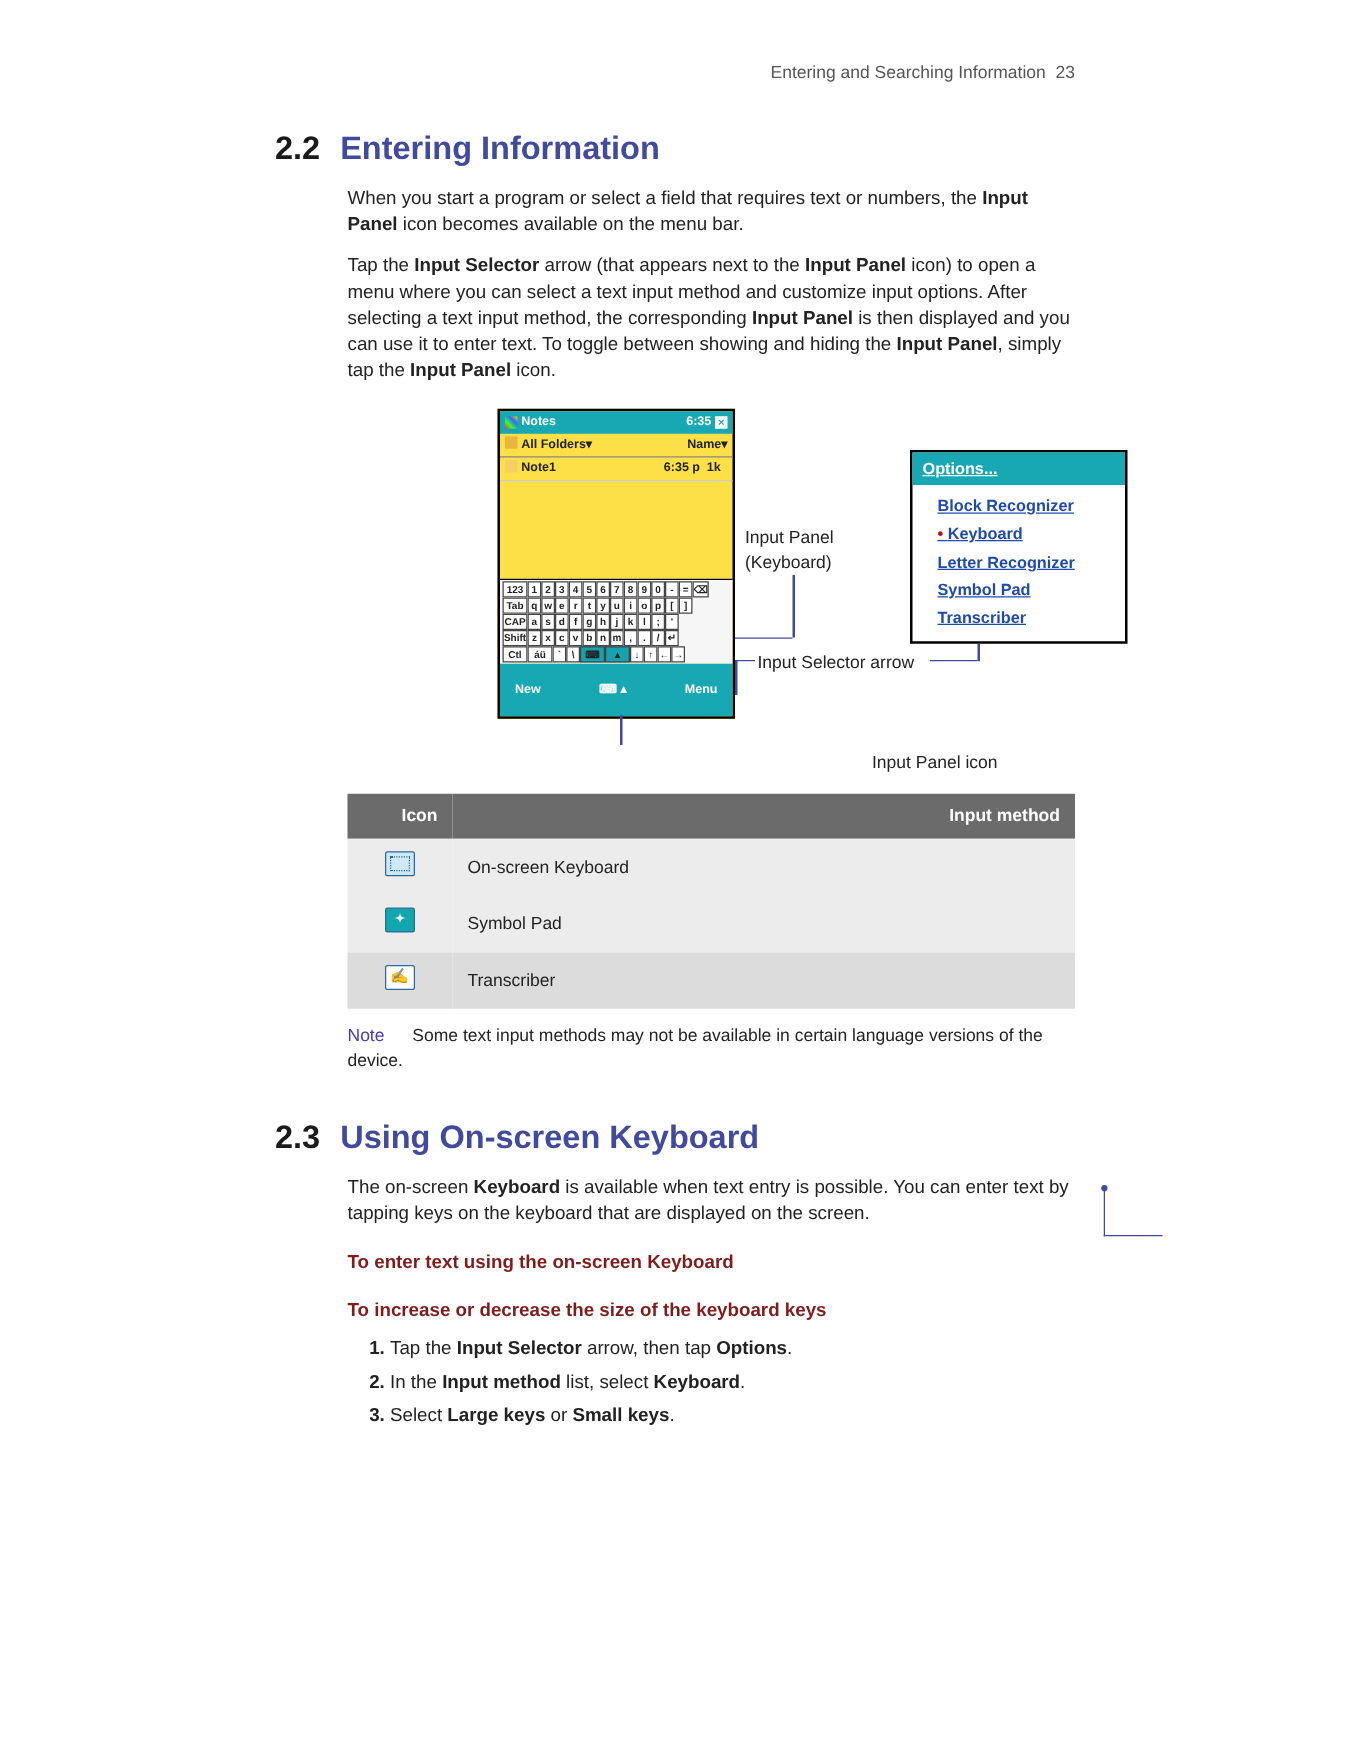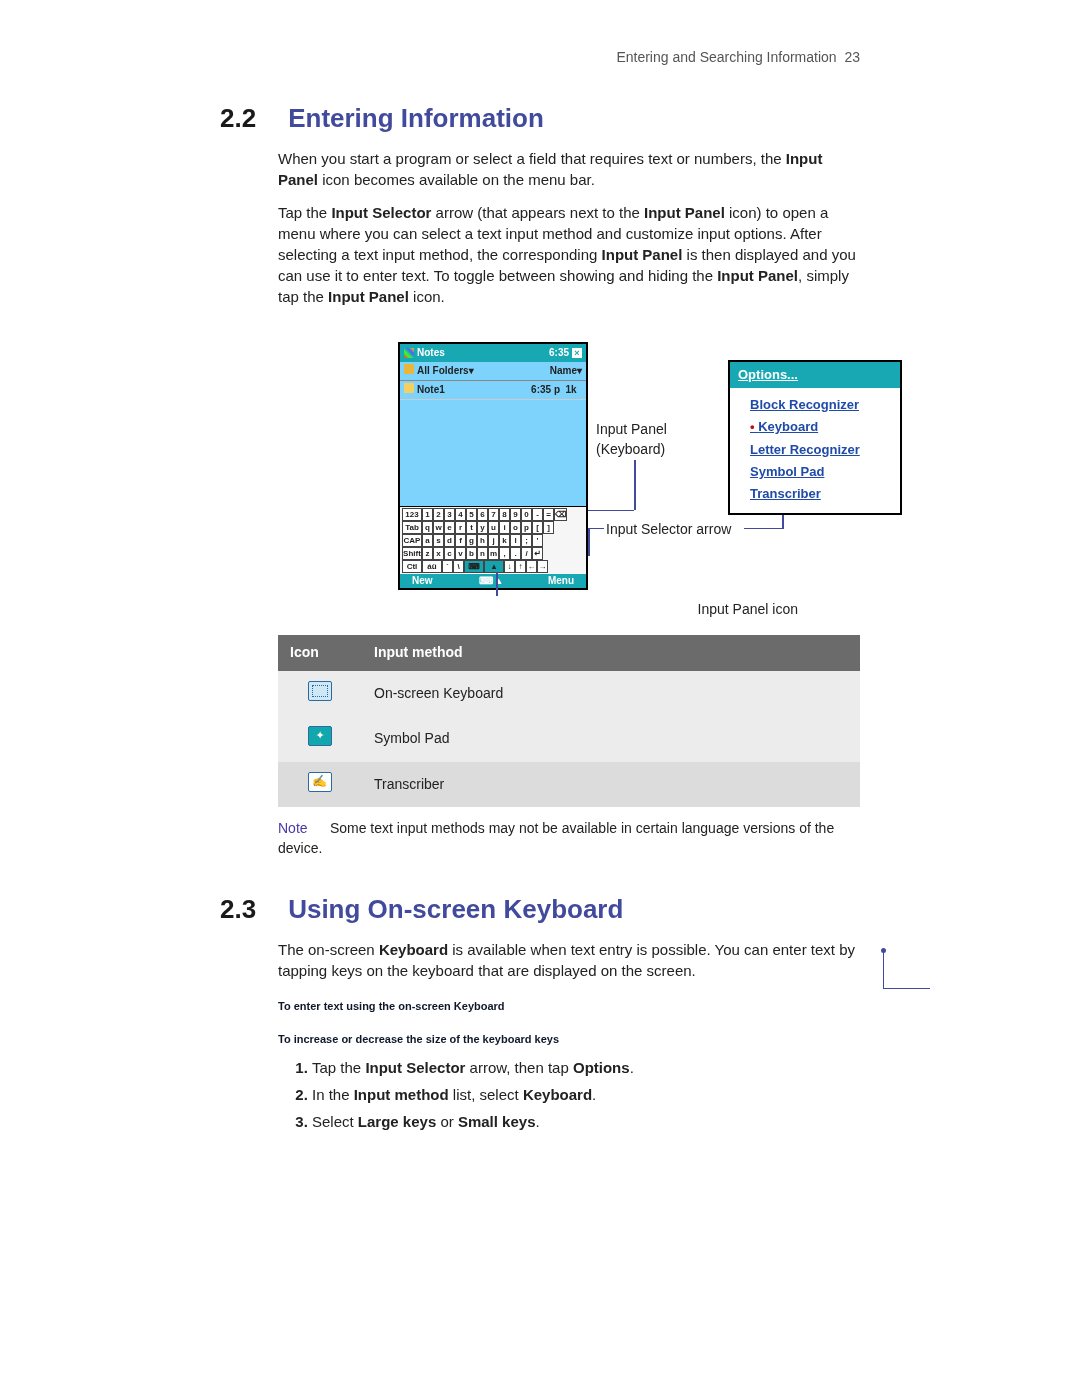--- a/index.html
+++ b/index.html
@@ -1,73 +1,73 @@
 <!DOCTYPE html>
 <html><head>
 <meta charset="utf-8">
 <style>
   html,body{margin:0;padding:0;background:#fff;font-family:"Segoe UI",Arial,sans-serif;color:#222;font-size:15px;line-height:1.4}
   .page{width:856px;min-height:1397px;margin:0 auto;box-sizing:border-box;padding:48px 108px 80px 108px;position:relative}
   .running-head{text-align:right;font-size:14px;color:#555}
-  h2{display:flex;gap:32px;font-size:26px;font-weight:700;color:#414a9c;margin:32px 0 12px 0}
+  h2{display:flex;gap:16px;font-size:26px;font-weight:700;color:#414a9c;margin:32px 0 12px 0}
   h2 .num{color:#1a1a1a}
   .body-col{margin-left:58px}
   p{margin:8px 0 12px 0;font-size:15px;color:#222}
   strong{font-weight:700}
   
   .illus-wrap{margin:18px 0 6px 0;position:relative;height:300px}
-  .shot{position:absolute;left:120px;top:17px;width:186px;height:244px;border:2px solid #000;background:#7dd3fc;display:flex;flex-direction:column}
+  .shot{position:absolute;left:120px;top:2px;width:186px;height:244px;border:2px solid #000;background:#fde047;display:flex;flex-direction:column}
   .shot-title{background:#17a8b3;color:#fff;font-size:10px;font-weight:700;padding:2px 4px;display:flex;align-items:center;gap:3px}
   .shot-title .winflag{width:10px;height:10px;background:linear-gradient(45deg,#f33,#3f3,#36f,#fc0);border-radius:1px}
   .shot-title .spacer{flex:1}
   .shot-title .ticon{width:8px;height:8px}
   .shot-title .close{width:10px;height:10px;background:#fff;color:#17a8b3;font-size:9px;line-height:10px;text-align:center;font-weight:700}
   .shot-folders{font-size:10px;font-weight:700;padding:2px 4px;border-bottom:1px solid #888;display:flex}
   .shot-folders .fa{width:10px;height:10px;background:#e8b63a;margin-right:3px}
   .shot-folders .sp{flex:1}
   .shot-row{font-size:10px;font-weight:700;padding:2px 4px;display:flex;border-bottom:1px solid #ccc}
   .shot-row .fi{width:10px;height:10px;background:#f4cf62;margin-right:3px}
   .shot-row .sp{flex:1}
   .shot-body{flex:1}
   .kbd{border-top:1px solid #000;background:#f6f6f6;padding:1px 2px;font-size:8px}
   .kbd .krow{display:flex}
   .kbd .krow span{border:1px solid #444;min-width:9px;height:11px;line-height:11px;text-align:center;background:#fff;font-weight:700}
   .kbd .krow span.wide{min-width:18px}
   .kbd .krow span.ip{background:#15a3ad}
-  .shot-bar{background:#17a8b3;color:#fff;font-size:10px;font-weight:700;display:flex;justify-content:space-between;padding:0 12px}
+  .shot-bar{background:#17a8b3;color:#fff;font-size:10px;font-weight:700;display:flex;justify-content:space-between;padding:14px 12px}
   .callout{position:absolute;font-size:14px;color:#222}
   .line{position:absolute;background:#414a9c}
   .line.h{height:1.5px}
   .line.v{width:1.5px}
   
   .popup{position:absolute;left:450px;top:35px;width:170px;border:2px solid #000;background:#fff;font-size:13px}
   .popup .opt{background:#17a8b3;color:#fff;font-weight:700;padding:4px 8px;text-decoration:underline}
   .popup .items{padding:6px 8px 8px 8px}
   .popup .items div{color:#1f4aa8;font-weight:700;padding:2px 12px;text-decoration:underline}
   .popup .items div.sel::before{content:"• ";color:#b11}
   .iplabel{position:absolute;left:260px;top:275px;width:260px;text-align:right;font-size:14px}
   
   table.methods{width:100%;border-collapse:collapse;margin:10px 0 12px 0;font-size:14px}
-  table.methods th{background:#6b6b6b;color:#fff;text-align:left;font-weight:700;padding:8px 12px}
+  table.methods th{background:#6b6b6b;color:#fff;text-align:right;font-weight:700;padding:8px 12px}
   table.methods td{padding:10px 12px;vertical-align:middle}
   table.methods tr.alt td{background:#dcdcdc}
   table.methods tr:not(.alt) td{background:#ececec}
   .methods th.c1{width:60px}
   .mi{width:22px;height:18px;border:1px solid #2a6aa0;display:inline-block;border-radius:2px;background:#cfe8f6;position:relative}
   .mi.kb::after{content:"";position:absolute;inset:3px;border:1px dotted #2a6aa0}
   .mi.pen{background:#fff}
   .mi.pen::after{content:"";position:absolute;left:3px;top:10px;width:12px;height:2px;background:#2a6aa0;transform:rotate(-30deg)}
   .mi.sym{background:#12a6ad}
   .mi.sym::after{content:"✦";position:absolute;inset:0;color:#fff;font-size:11px;text-align:center;line-height:17px}
   .mi.tr{background:#fff}
   .mi.tr::after{content:"✍";position:absolute;inset:0;font-size:12px;text-align:center;line-height:17px}
   .note-row{margin:8px 0 4px 0;font-size:14px}
   .note-row .nlabel{color:#4a3aa8;display:inline-block;width:48px}
   
-  .subhead{color:#0f172a;font-weight:700;font-size:11px;margin:18px 0 6px 0}
+  .subhead{color:#7f1d1d;font-weight:700;font-size:15px;margin:18px 0 6px 0}
   ol.num{margin:4px 0 4px 34px;padding:0;font-size:15px}
   ol.num li{padding:3px 0}
   ol.num li::marker{font-weight:700}
   .corner{position:absolute;right:38px;bottom:408px;width:46px;height:36px;border-left:1.5px solid #414a9c;border-bottom:1.5px solid #414a9c}
   .corner::before{content:"";position:absolute;left:-3px;top:-4px;width:5px;height:5px;background:#414a9c;border-radius:50%}
 </style>
 </head>
 <body>
 
 <div class="page">

